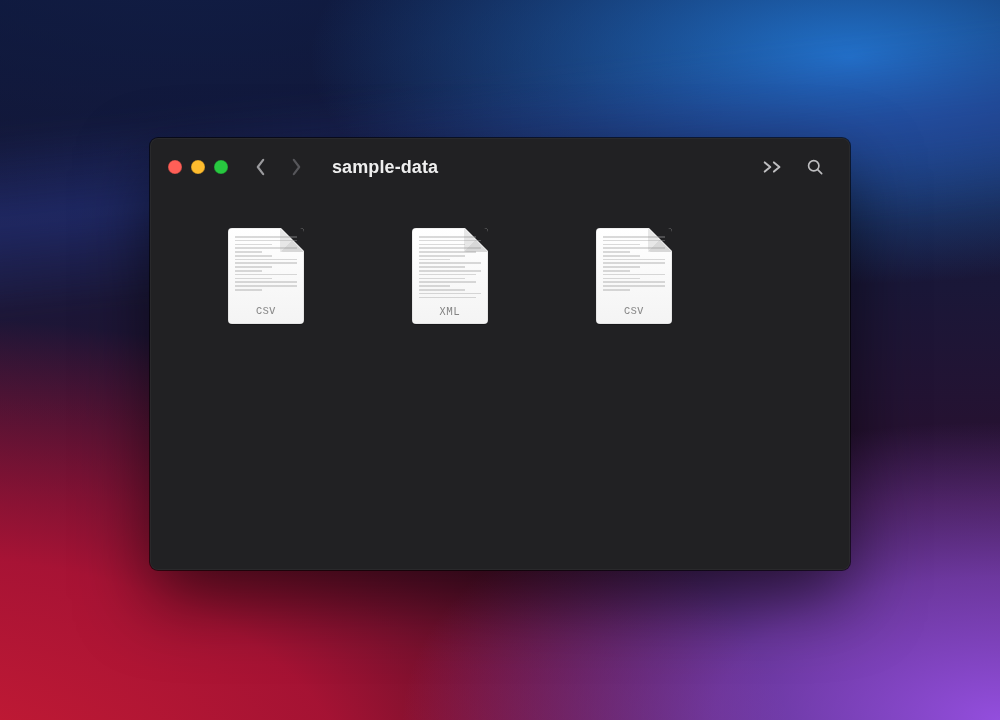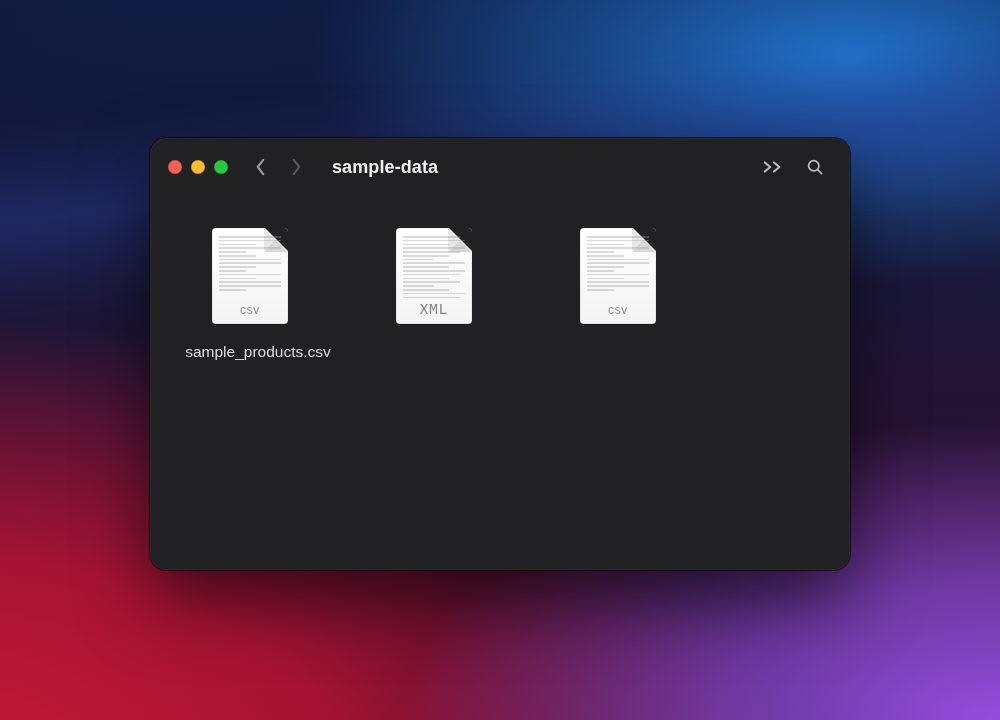--- a/index.html
+++ b/index.html
@@ -24,21 +24,21 @@
     background: linear-gradient(180deg, rgba(40,60,150,0) 0%, rgba(40,60,150,0.45) 50%, rgba(40,60,150,0) 100%);
     transform: rotate(-6deg);
     filter: blur(10px);
   }
 
   .window {
     position: absolute;
     left: 150px; top: 138px;
     width: 700px; height: 432px;
     background: #212123;
-    border-radius: 16px;
+    border-radius: 8px;
     box-shadow:
       0 30px 70px rgba(0,0,0,0.55),
       0 0 0 1px rgba(255,255,255,0.04) inset,
       0 0 0 1px rgba(0,0,0,0.6);
     color: #e9e9ea;
     overflow: hidden;
   }
 
   .titlebar {
     height: 58px;
@@ -86,21 +86,21 @@
   }
   .file {
     width: 180px;
     display: flex;
     flex-direction: column;
     align-items: center;
     text-align: center;
   }
   .iconwrap {
     width: 92px; height: 100px;
-    display:flex; align-items:center; justify-content:flex-start;
+    display:flex; align-items:center; justify-content:flex-end;
     margin-bottom: 16px;
   }
   .doc {
     position: relative;
     width: 76px; height: 96px;
     background: linear-gradient(180deg,#ffffff 0%,#f4f4f4 100%);
     border-radius: 4px;
     box-shadow: 0 1px 0 rgba(0,0,0,0.25), 0 0 0 0.5px rgba(0,0,0,0.12) inset;
     overflow: hidden;
   }
@@ -131,21 +131,21 @@
   .doc.xml .lines span:nth-child(3n){ width:74%; }
   .doc.xml .lines span:nth-child(7n){ width:50%; }
   .doc .badge{
     position:absolute; left:0; right:0; bottom:7px;
     text-align:center;
     font-size:12px;
     letter-spacing:0.6px;
     color:#8b8b8b;
     font-weight:500;
   }
-  .doc .badge.xml{ font-family: ui-monospace, Menlo, monospace; font-size:14px; letter-spacing:1px; color:#848484;}
+  .doc .badge.xml{ font-family: ui-monospace, Menlo, monospace; font-size:10px; letter-spacing:1px; color:#848484;}
   .filename {
     color:#dcdcdd;
     font-size: 15.5px;
     line-height: 1.35;
     word-break: break-all;
     max-width: 168px;
   }
 </style>
 </head>
 <body>
@@ -208,21 +208,20 @@
               <span></span>
               <span></span>
               <span></span>
               <span></span>
               <span></span>
               <span></span>
             </div>
           <div class="badge">csv</div>
         </div>
       </div>
-      <div class="filename">sample_products.csv</div>
     </div>
 
     <div class="file">
       <div class="iconwrap">
         <div class="doc xml">
           <div class="foldmask"></div>
             <div class="fold"></div>
           <div class="lines">
               <span></span>
               <span></span>

